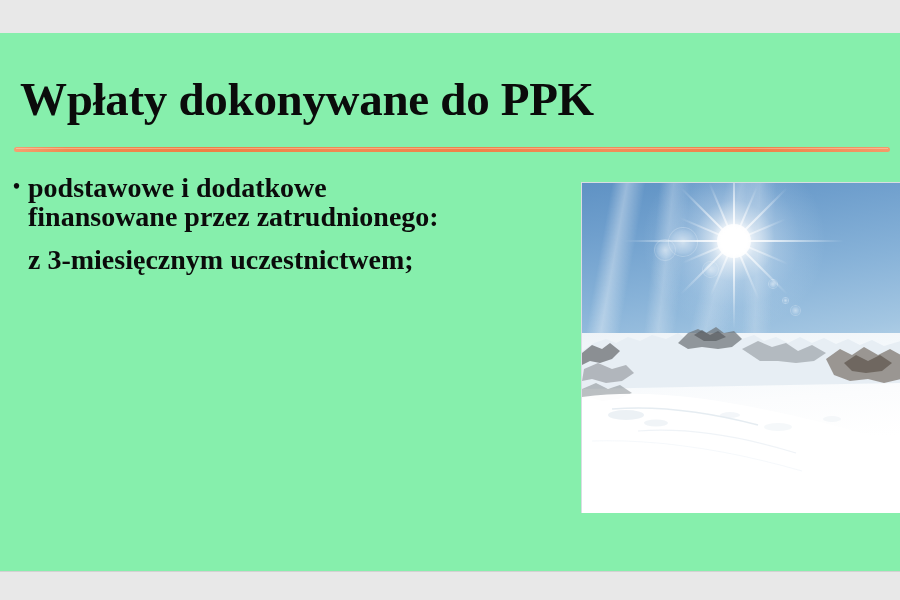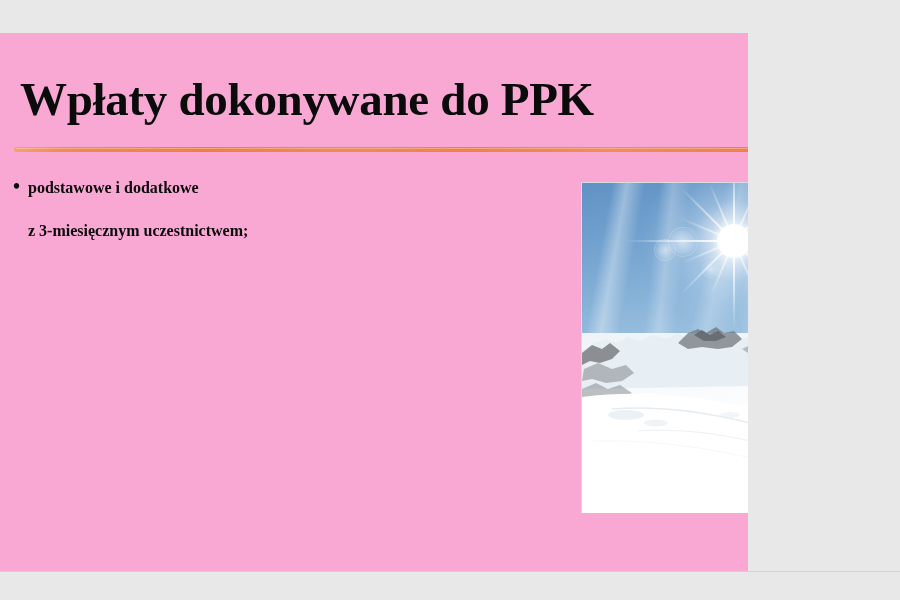--- a/index.html
+++ b/index.html
@@ -35,22 +35,22 @@
     width: 900px; height: 29px;
     background: #e8e8e8;
     border-top: 1px solid #d2d2d2;
     box-sizing: border-box;
   }
 
   
   .slide {
     position: absolute;
     left: 0; top: 33px;
-    width: 748px; height: 538px;
-    background: #f9a8d4;
+    width: 900px; height: 538px;
+    background: #86efac;
     overflow: hidden;
   }
 
   
   .slide-title {
     position: absolute;
     left: 20px;
     top: 42px;
     font-size: 47px;
     font-weight: bold;
@@ -88,21 +88,21 @@
     background: rgba(255,255,255,0.30);
   }
 
   
   .body-column {
     position: absolute;
     left: 10px;
     top: 140px;
     width: 556px;
     color: #0b0b0b;
-    font-size: 16px;
+    font-size: 28px;
     font-weight: bold;
     line-height: 29px;
   }
   .para {
     position: relative;
     margin: 0 0 0 0;
   }
   .para + .para {
     margin-top: 14px;
   }
@@ -278,20 +278,21 @@
   <div class="slide">
 
     <div class="slide-title">Wpłaty dokonywane do PPK</div>
 
     <div class="title-rule"></div>
 
     <div class="body-column">
 
       <div class="para bulleted">
         <span class="line">podstawowe i dodatkowe</span>
+        <span class="line">finansowane przez zatrudnionego:</span>
       </div>
 
       <div class="para plain">
         <span class="line indent">z 3-miesięcznym uczestnictwem;</span>
       </div>
 
 
     </div>
 
     <div class="photo">

